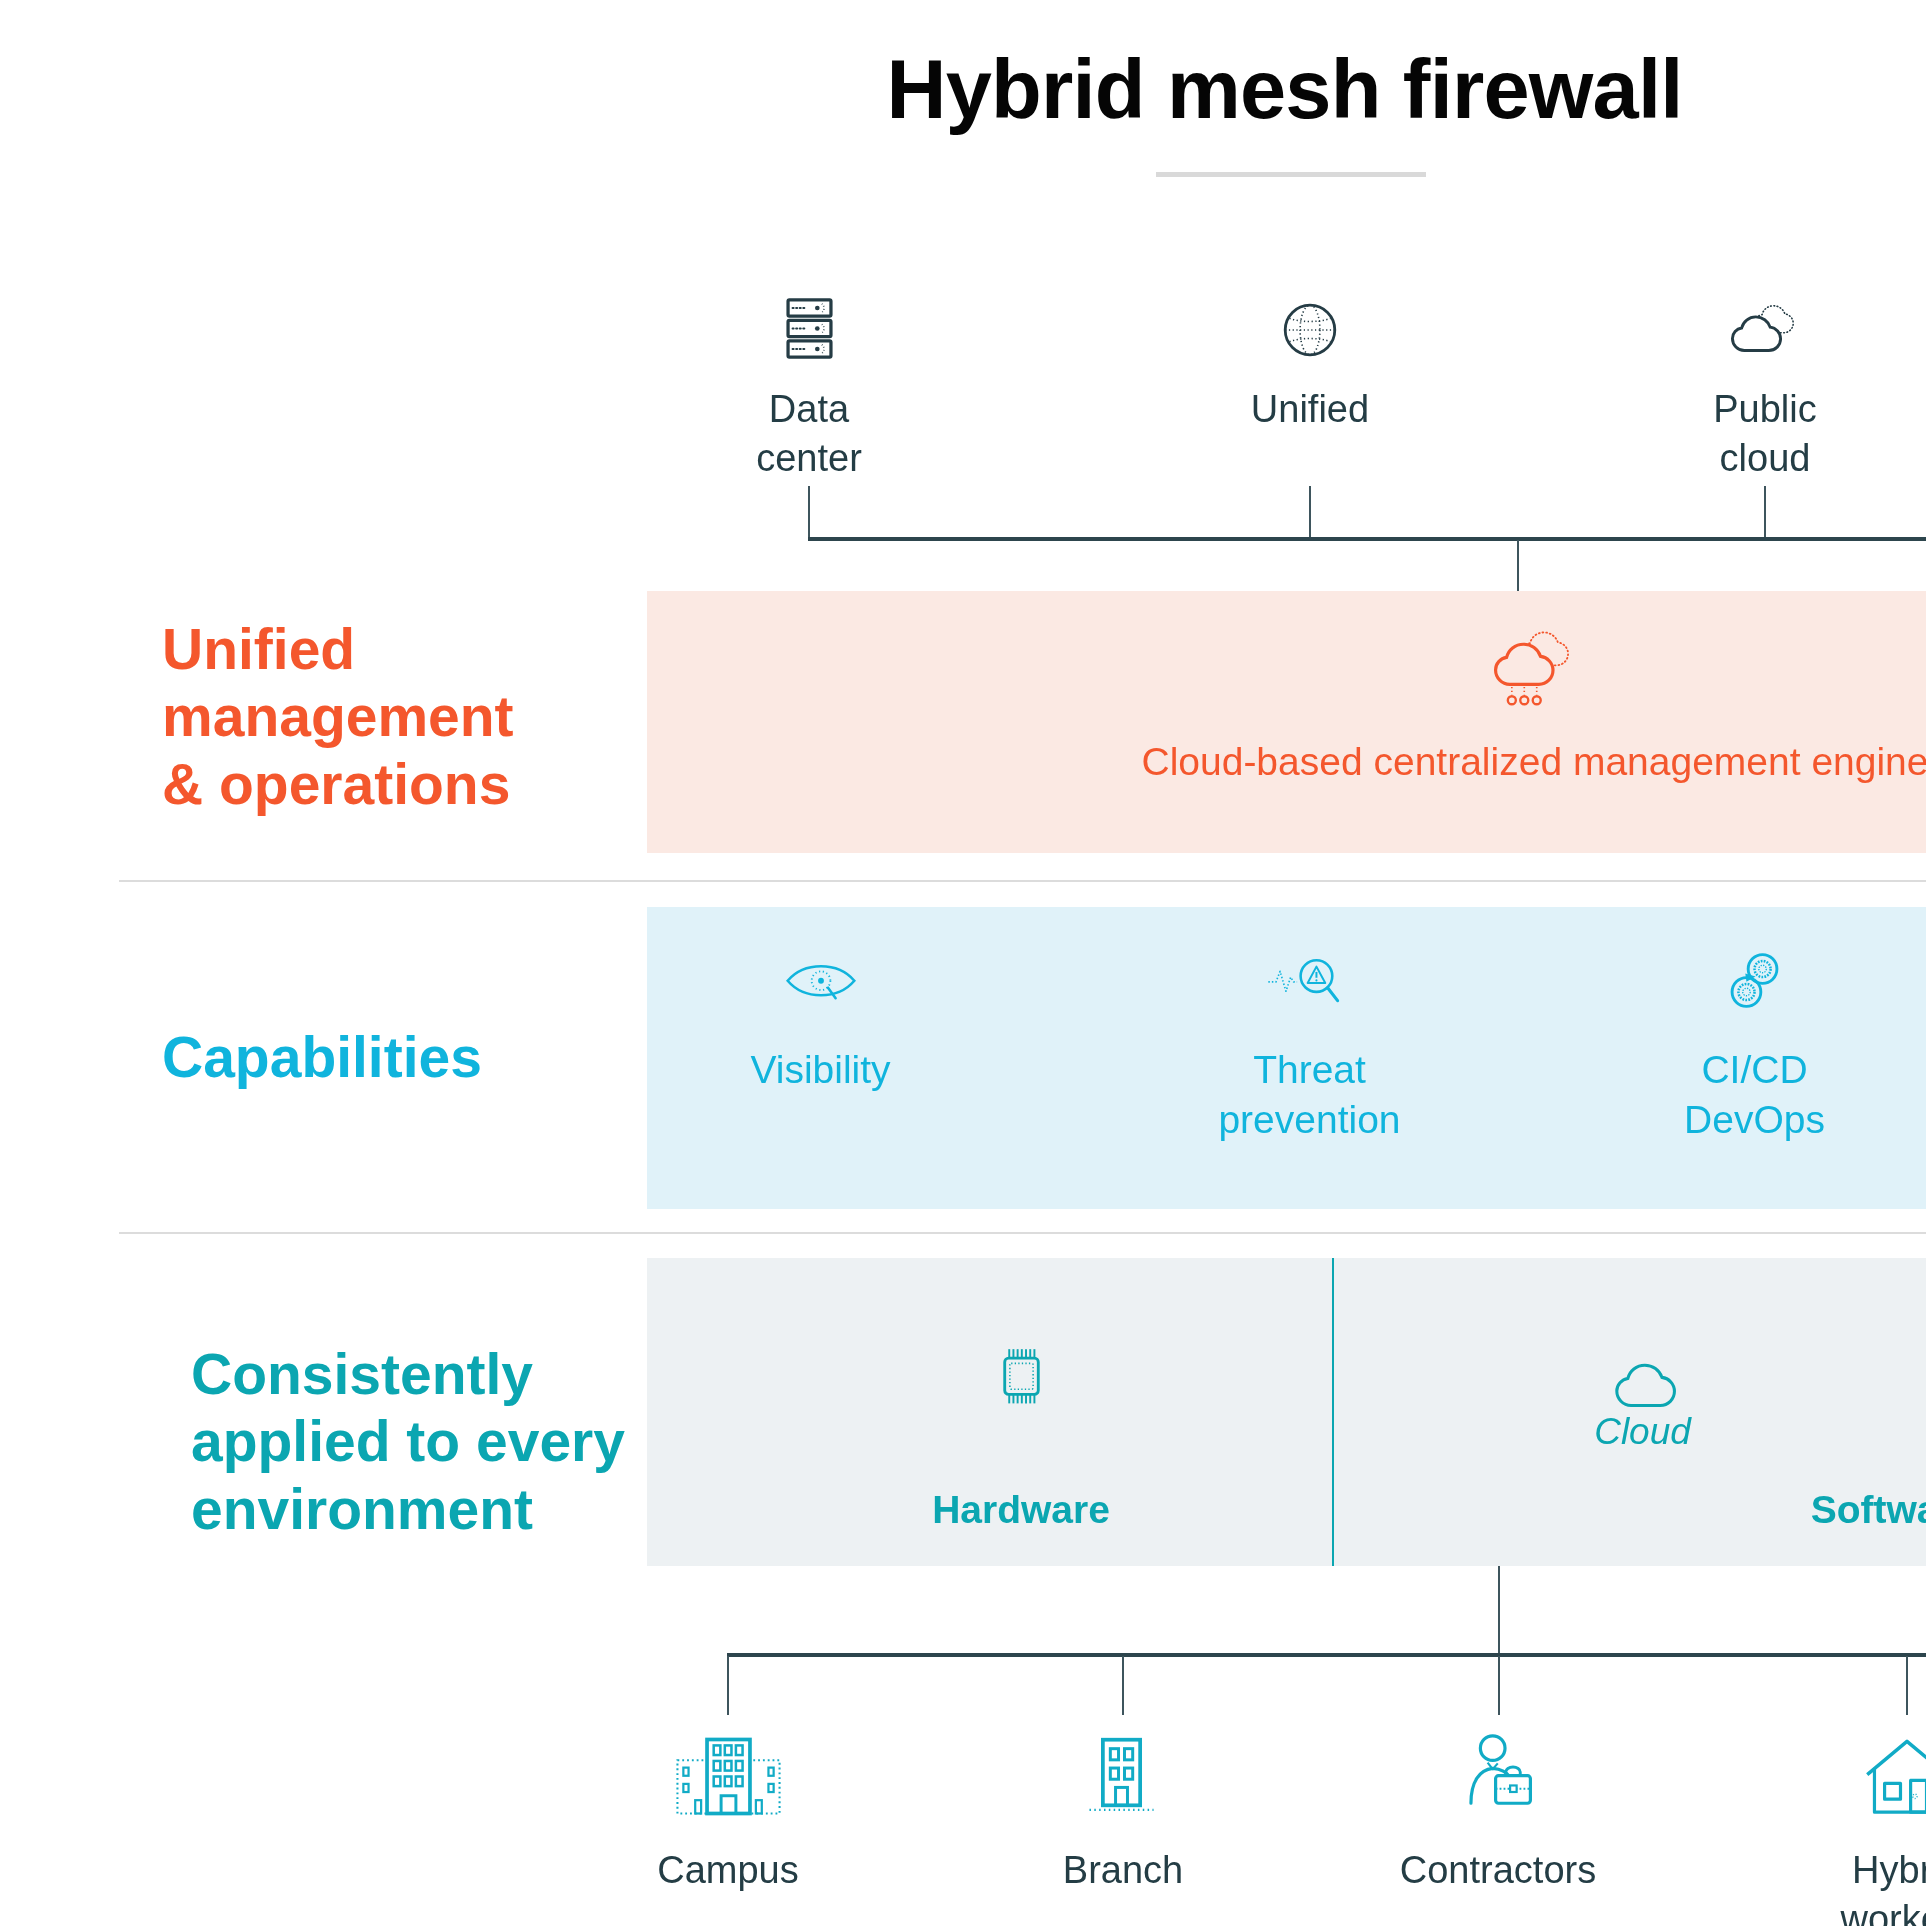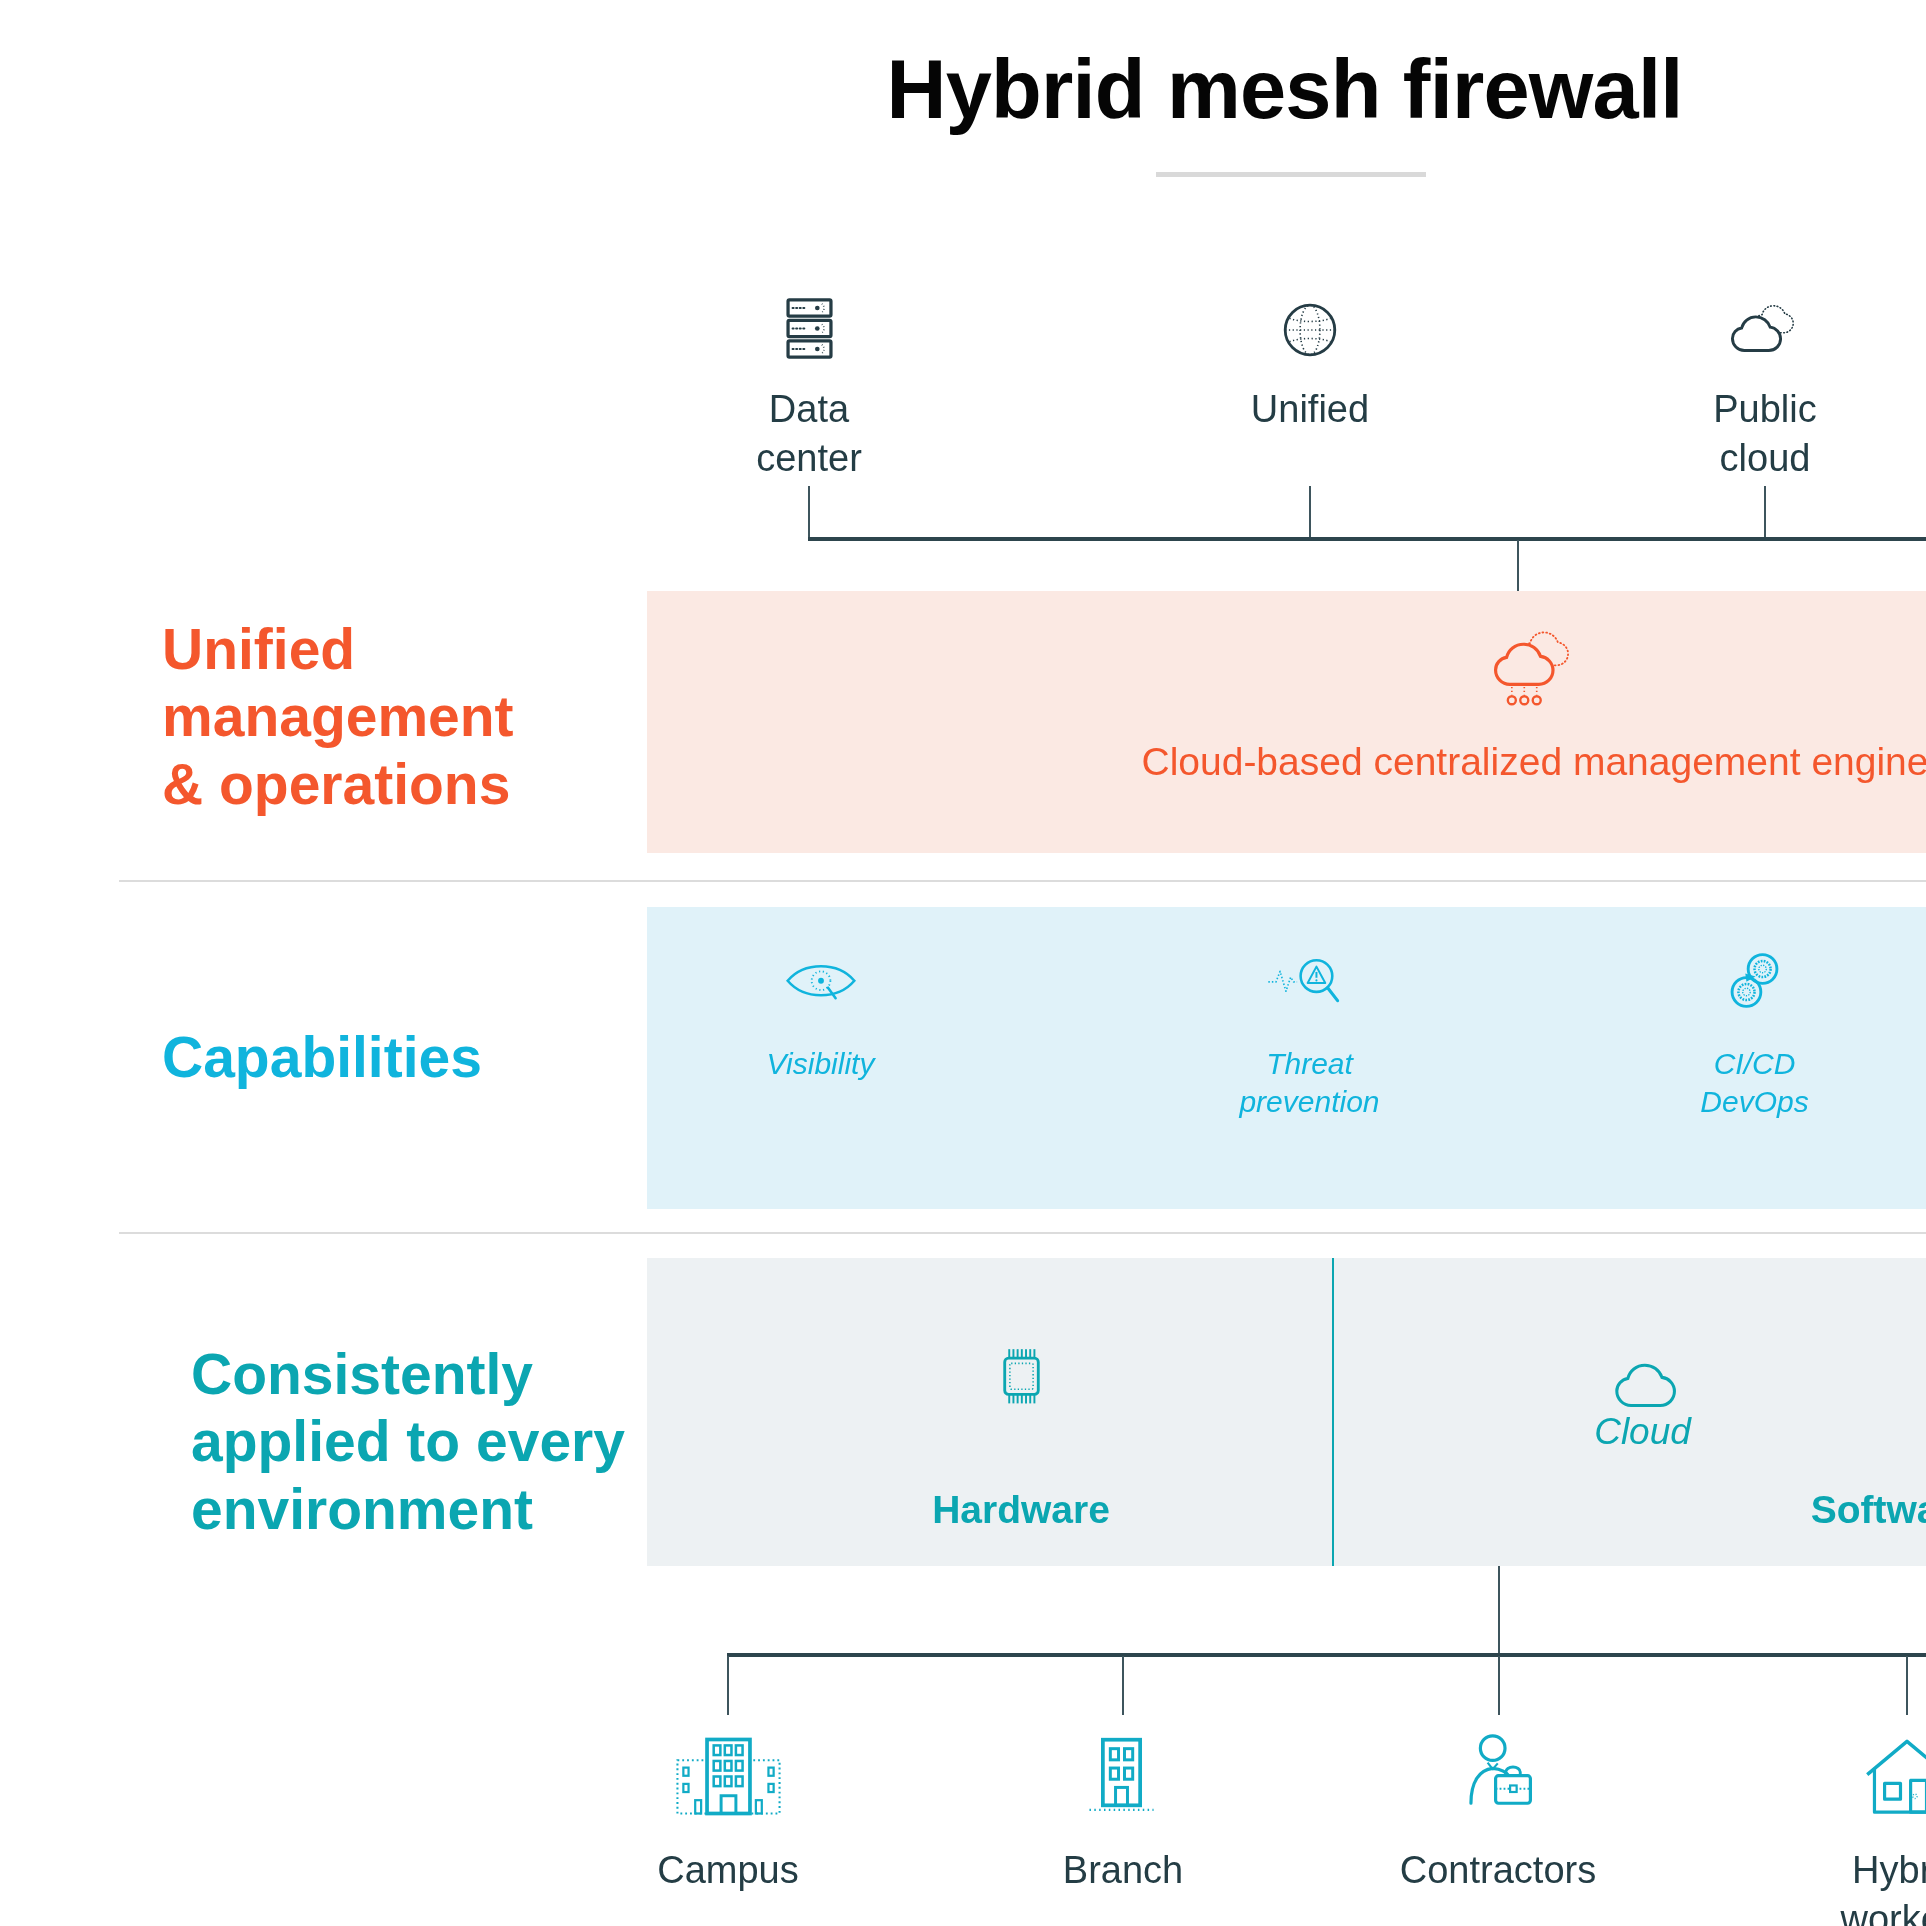--- a/index.html
+++ b/index.html
@@ -26,21 +26,21 @@
   .rowbox{left:647px;width:1776px;}
   .box-orange{background:#fbe9e3;}
   .box-blue{background:#e0f2f9;}
   .box-gray{background:#edf1f3;}
   .engine-box{display:flex;flex-direction:column;align-items:center;}
   .engine-label{margin-top:28px;font-size:39px;color:#f4572d;}
   .divider{left:119px;width:2347px;height:2.3px;background:#dcdcdc;}
   
   .cap-item{width:347px;text-align:center;color:#10b4dd;}
   .cap-item .icon-wrap{height:77px;align-items:center;margin-bottom:26px;}
-  .cap-label{font-size:30px;line-height:1.28;color:#10b4dd;font-style:italic;}
+  .cap-label{font-size:39px;line-height:1.28;color:#10b4dd;}
   
   .teal-div{width:1.9px;background:#0ba6b1;}
   .env-label{font-size:39px;font-weight:700;color:#0ba6b1;text-align:center;}
   .env-sublabel{font-size:37px;font-style:italic;color:#0ba6b1;text-align:center;}
   .env-icon{color:#0ba6b1;}
   
   .bottom-node{width:308px;text-align:center;color:#11abc6;}
   .bottom-node .icon-wrap{height:94px;margin-bottom:28px;}
   .top-node{width:270px;}
   .top-node .icon-wrap{height:65px;margin-bottom:24px;align-items:flex-end;color:#253c45;}

